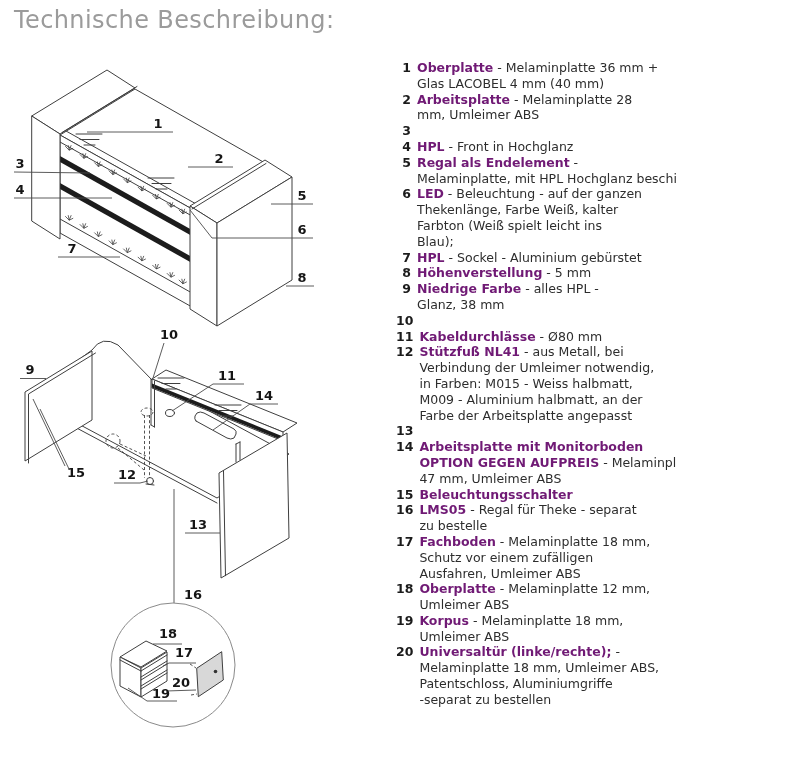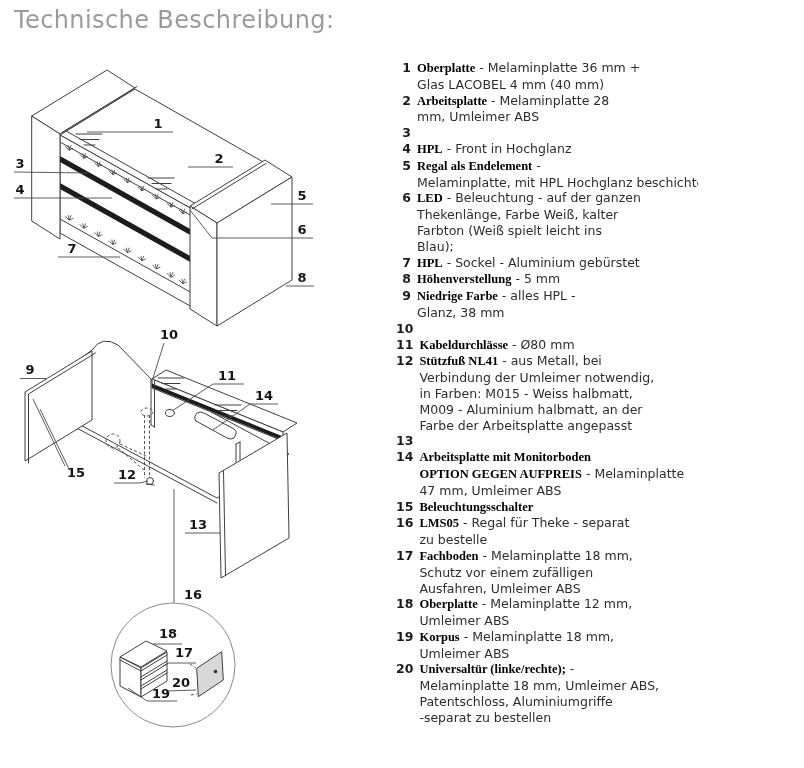--- a/index.html
+++ b/index.html
@@ -1,31 +1,31 @@
 <!DOCTYPE html>
 <html style="--ink: #3f3f3f; --stripe: #1c1c1c; --leader: #4a4a4a; --door_fill: #d8d8d8; --title_gray: #9b9b9b; --text_ink: #2d2d2d;"><head>
 <meta charset="utf-8">
 <style>
   :root{
     --ink:#3f3f3f; --stripe:#1c1c1c; --leader:#4a4a4a;
     --door_fill:#d8d8d8; --title_gray:#9b9b9b; --text_ink:#2d2d2d;
   }
   html,body{margin:0;padding:0;background:#fff;}
   #page{position:relative;width:676px;height:768px;background:#fff;overflow:hidden;
-        font-family:"DejaVu Sans","Liberation Sans",sans-serif;padding-left:22px;}
+        font-family:"DejaVu Sans","Liberation Sans",sans-serif;}
   #title{position:absolute;left:14px;top:6px;font-size:24px;letter-spacing:0.4px;
          font-weight:400;color:var(--title_gray);}
   #drawing{position:absolute;left:0;top:0;}
   
   #speclist{position:absolute;left:396px;top:60px;width:400px;color:var(--text_ink);
             font-size:12.5px;line-height:15.8px;}
   .li{display:flex;}
   .num{flex:0 0 15px;text-align:right;font-weight:bold;margin-right:6px;color:#1b1b1b;}
   .txt{white-space:pre-wrap;}
-  .txt b{color:#000000;font-family:Liberation Serif, serif;}
+  .txt b{color:#701a75;}
   
   .fc{fill:#fff;stroke:var(--ink);stroke-width:1;stroke-linejoin:round;}
   .ln{fill:none;stroke:var(--ink);stroke-width:1;stroke-linecap:round;}
   .thick{fill:var(--stripe);stroke:none;}
   .lead{fill:none;stroke:var(--leader);stroke-width:0.9;}
   .dash{fill:none;stroke:var(--ink);stroke-width:0.9;stroke-dasharray:3 2.2;}
   .circ{fill:none;stroke:#8a8a8a;stroke-width:1;}
   .door{fill:var(--door_fill);stroke:var(--ink);stroke-width:1;}
   .lbl{font-family:"DejaVu Sans",sans-serif;font-weight:bold;font-size:13px;fill:#151515;text-anchor:middle;}
   .spr{stroke:var(--ink);stroke-width:0.8;fill:none;}

